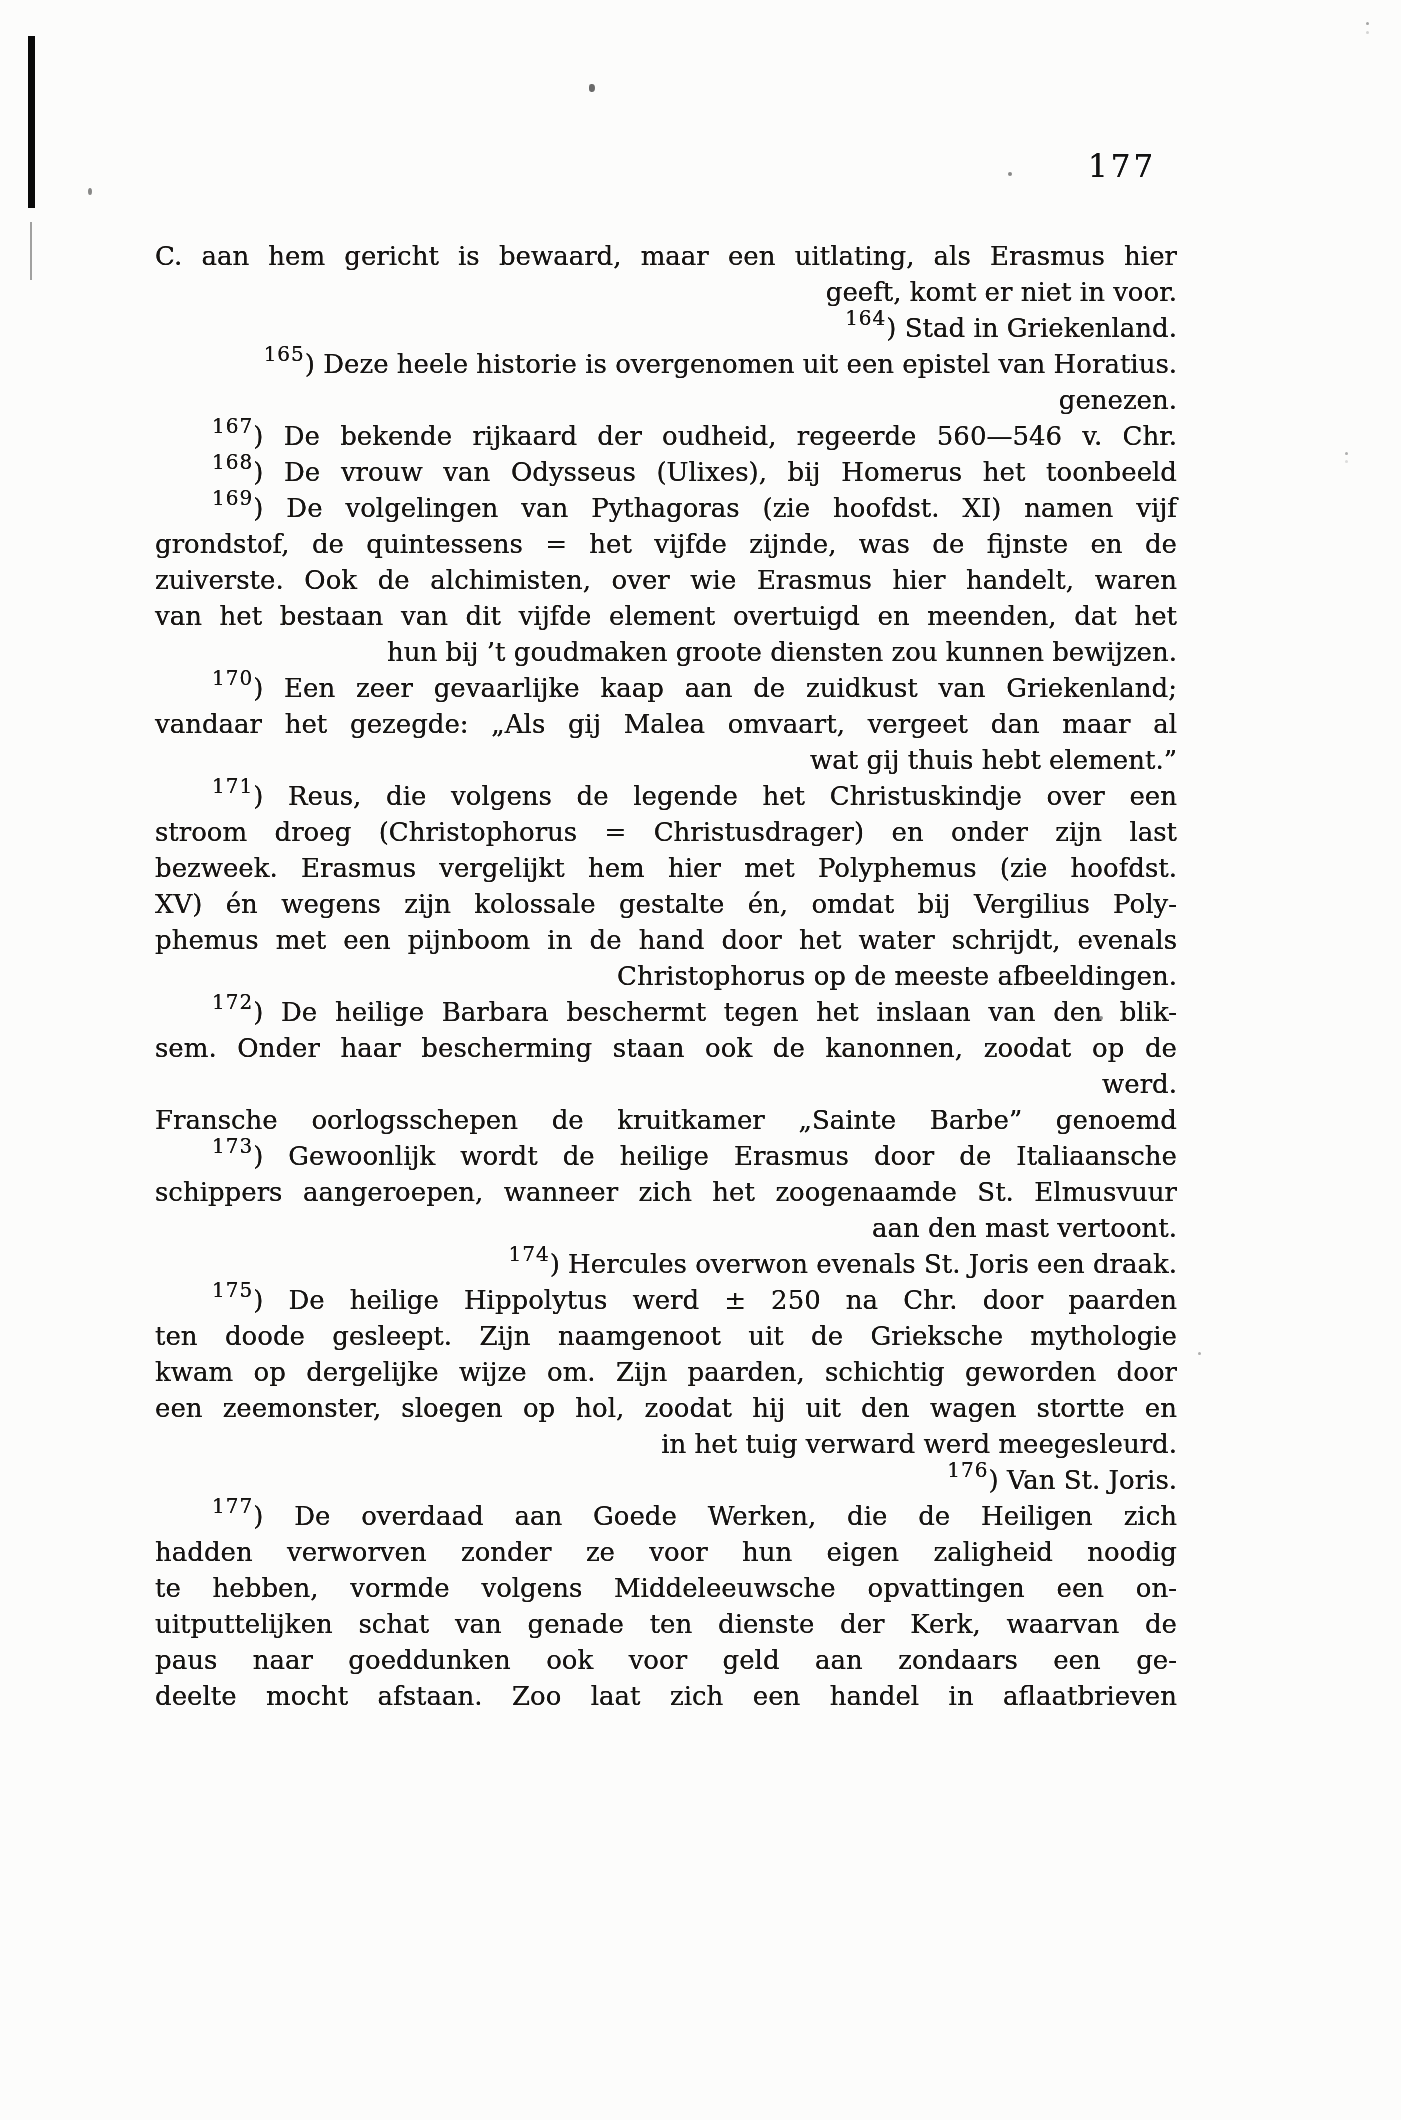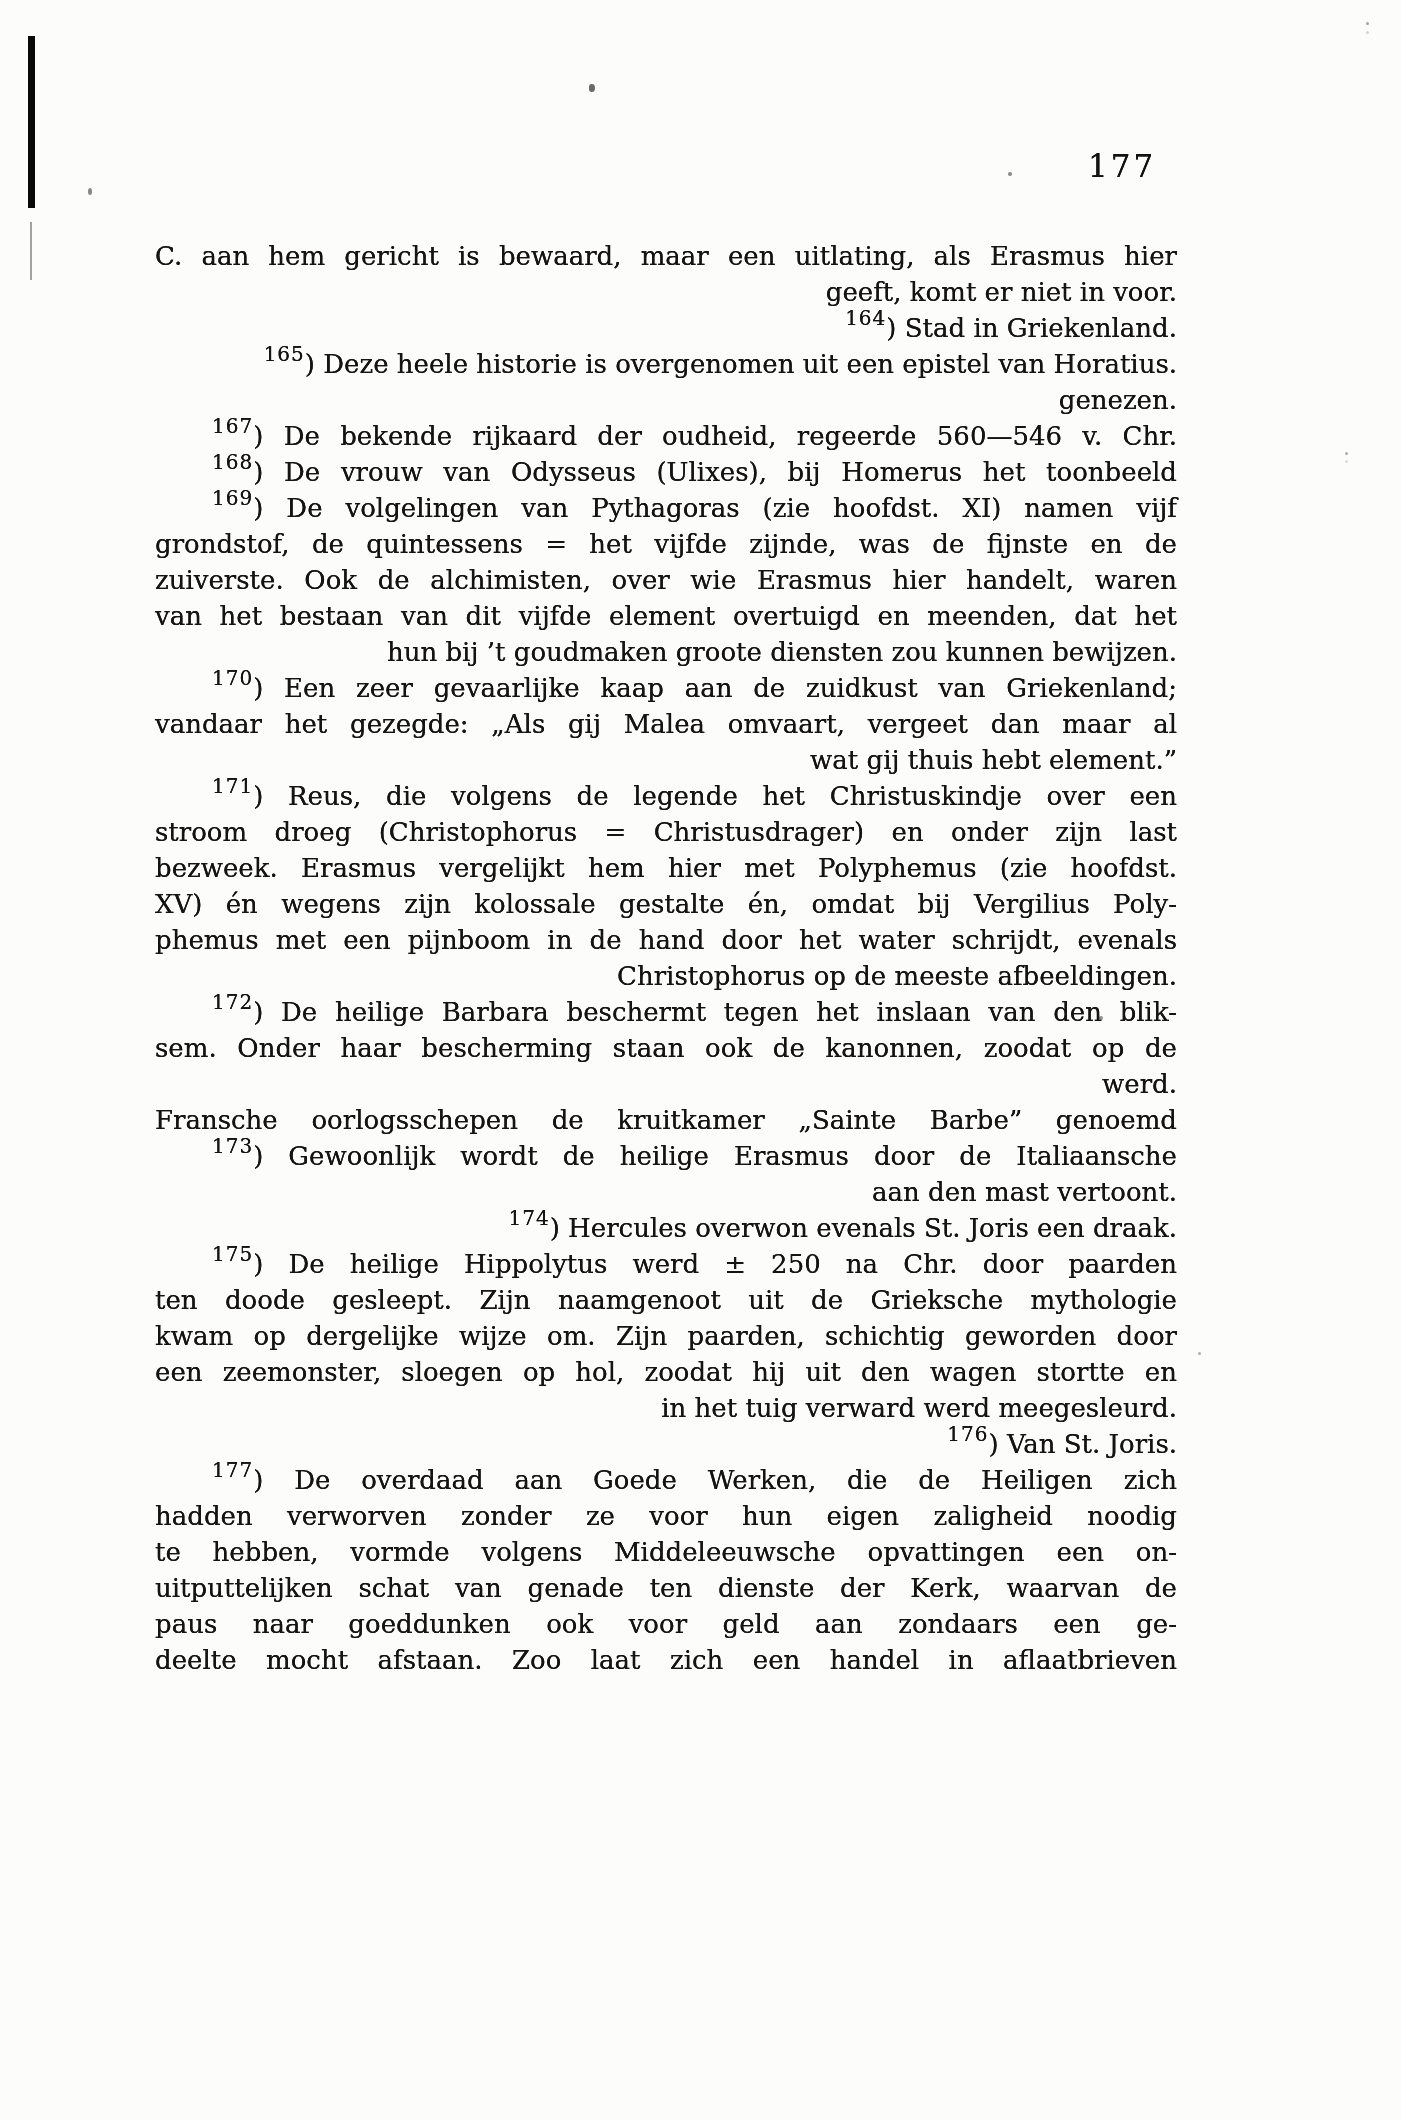--- a/index.html
+++ b/index.html
@@ -124,20 +124,21 @@
         <div class="line last">Christophorus op de meeste afbeeldingen.</div>
       </div>
       <div class="para">
         <div class="line first"><sup class="note-num">172</sup>) De heilige Barbara beschermt tegen het inslaan van den blik-</div>
         <div class="line">sem. Onder haar bescherming staan ook de kanonnen, zoodat op de</div>
         <div class="line last">werd.</div>
         <div class="line">Fransche oorlogsschepen de kruitkamer „Sainte Barbe” genoemd</div>
       </div>
       <div class="para">
         <div class="line first"><sup class="note-num">173</sup>) Gewoonlijk wordt de heilige Erasmus door de Italiaansche</div>
+        <div class="line">schippers aangeroepen, wanneer zich het zoogenaamde St. Elmusvuur</div>
         <div class="line last">aan den mast vertoont.</div>
       </div>
       <div class="para">
         <div class="line last first"><sup class="note-num">174</sup>) Hercules overwon evenals St. Joris een draak.</div>
       </div>
       <div class="para">
         <div class="line first"><sup class="note-num">175</sup>) De heilige Hippolytus werd ± 250 na Chr. door paarden</div>
         <div class="line">ten doode gesleept. Zijn naamgenoot uit de Grieksche mythologie</div>
         <div class="line">kwam op dergelijke wijze om. Zijn paarden, schichtig geworden door</div>
         <div class="line">een zeemonster, sloegen op hol, zoodat hij uit den wagen stortte en</div>

